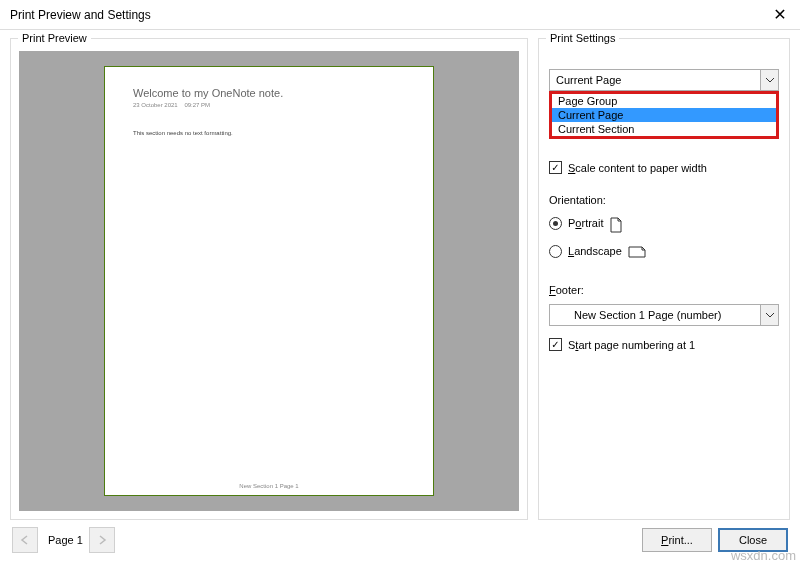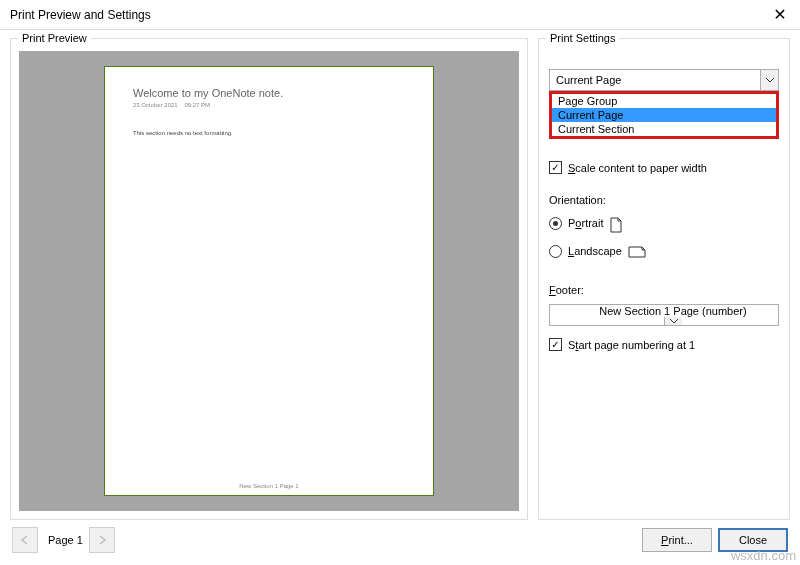--- a/index.html
+++ b/index.html
@@ -14,21 +14,21 @@
 .group-box { border: 1px solid #ddd; height: 100%; padding: 12px 8px 8px 8px; position: relative; }
 .preview-area { background: #a6a6a6; width: 100%; height: 100%; display: flex; align-items: center; justify-content: center; padding: 10px; }
 .page { background: #fff; border: 1px solid #4d7c0f; width: 330px; height: 430px; padding: 20px 28px; position: relative; }
 .page-title { font-size: 11px; color: #666; font-family: 'Calibri Light', sans-serif; }
 .page-meta { font-size: 6px; color: #888; margin-top: 3px; }
 .page-text { font-size: 6px; color: #444; margin-top: 22px; }
 .page-footer { position: absolute; bottom: 6px; left: 0; right: 0; text-align: center; font-size: 6px; color: #888; }
 .settings-content { padding: 14px 10px 8px 10px; display: flex; flex-direction: column; gap: 6px; font-size: 11px; }
 .label { margin-bottom: 2px; }
 .select { display: flex; align-items: center; border: 1px solid #adadad; background: #fff; height: 22px; }
-.select-indent { padding-left: 18px; flex-direction: column; }
+.select-indent { padding-left: 18px; }
 .select-text { flex: 1; padding: 0 6px; font-size: 11px; }
 .select-btn { width: 18px; height: 20px; border-left: 1px solid #adadad; display: flex; align-items: center; justify-content: center; background: #f0f0f0; }
 .dropdown-wrap { position: relative; margin-top: 16px; }
 .dropdown-list { position: absolute; top: 100%; left: 0; right: 0; border: 3px solid #d71a1a; background: #fff; z-index: 5; }
 .dropdown-item { padding: 1px 6px; font-size: 11px; cursor: pointer; }
 .dropdown-item.selected { background: #3399ff; color: #000; }
 .check-row { display: flex; align-items: center; gap: 6px; margin-top: 6px; }
 .checkbox { width: 13px; height: 13px; border: 1px solid #333; display: flex; align-items: center; justify-content: center; font-size: 10px; line-height: 1; }
 .radio-row { display: flex; align-items: flex-start; gap: 6px; margin: 3px 0; }
 .radio { width: 13px; height: 13px; border: 1px solid #333; border-radius: 50%; display: flex; align-items: center; justify-content: center; }

